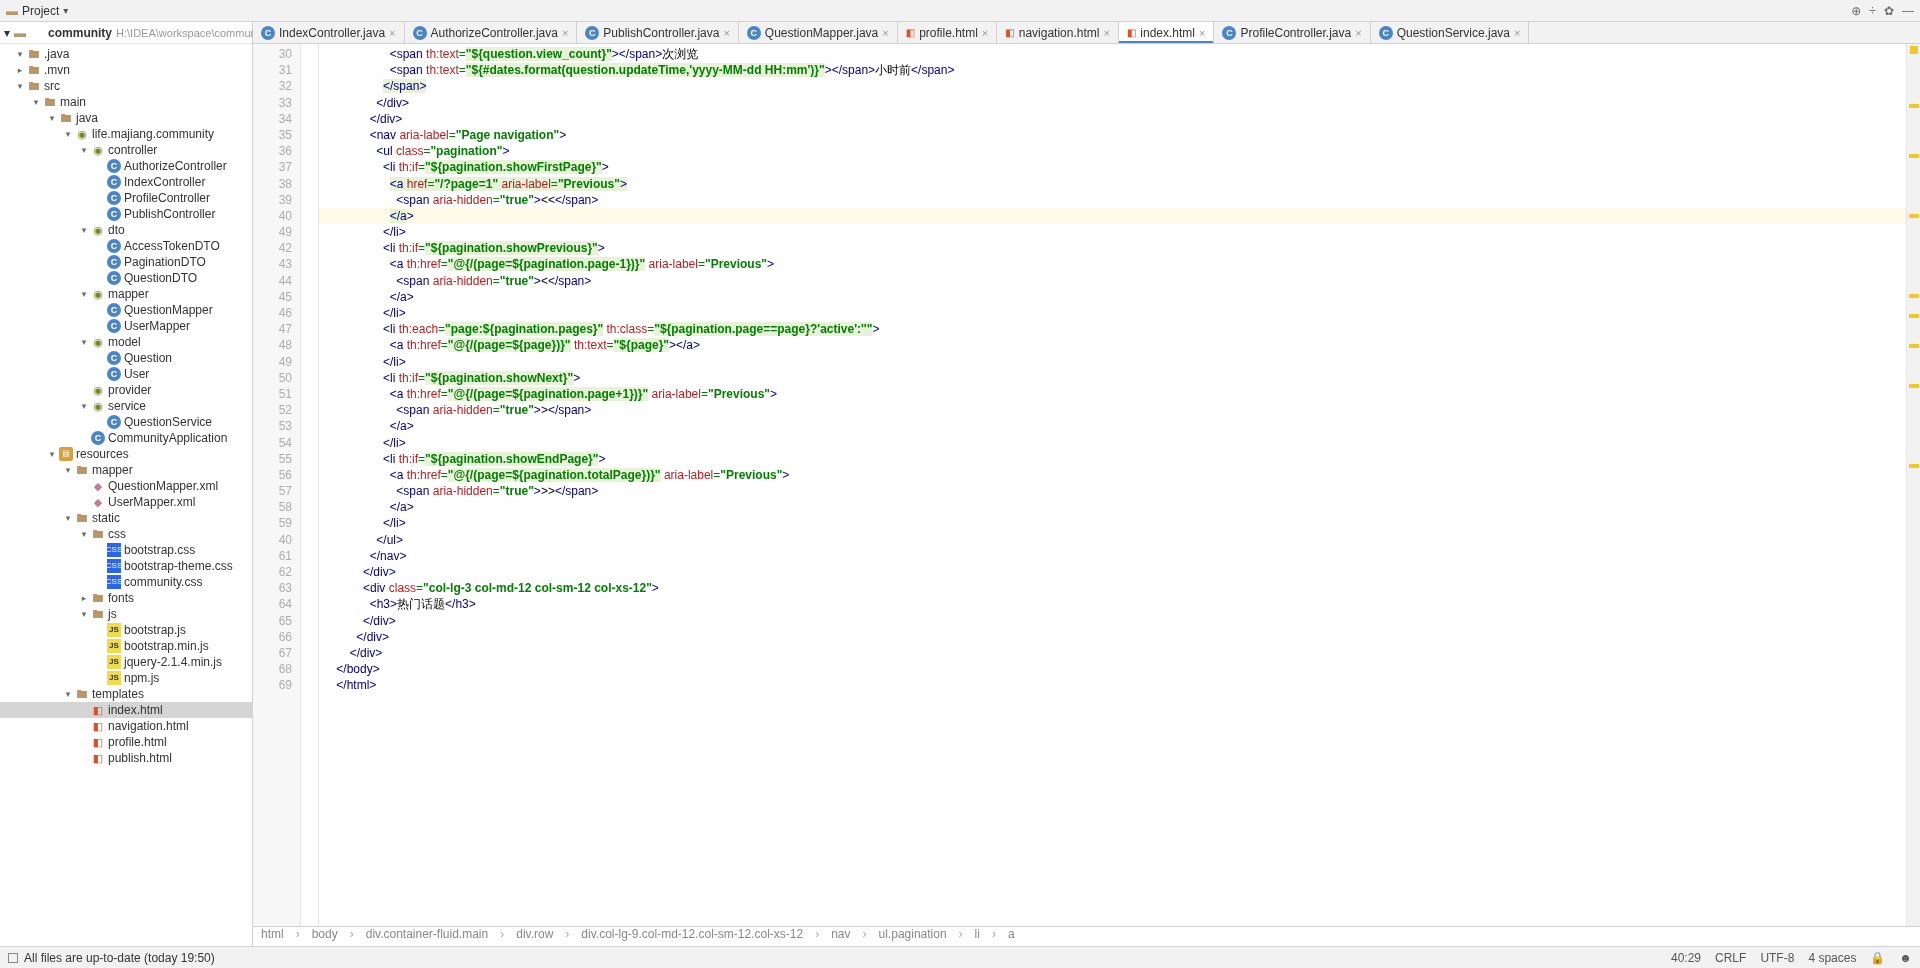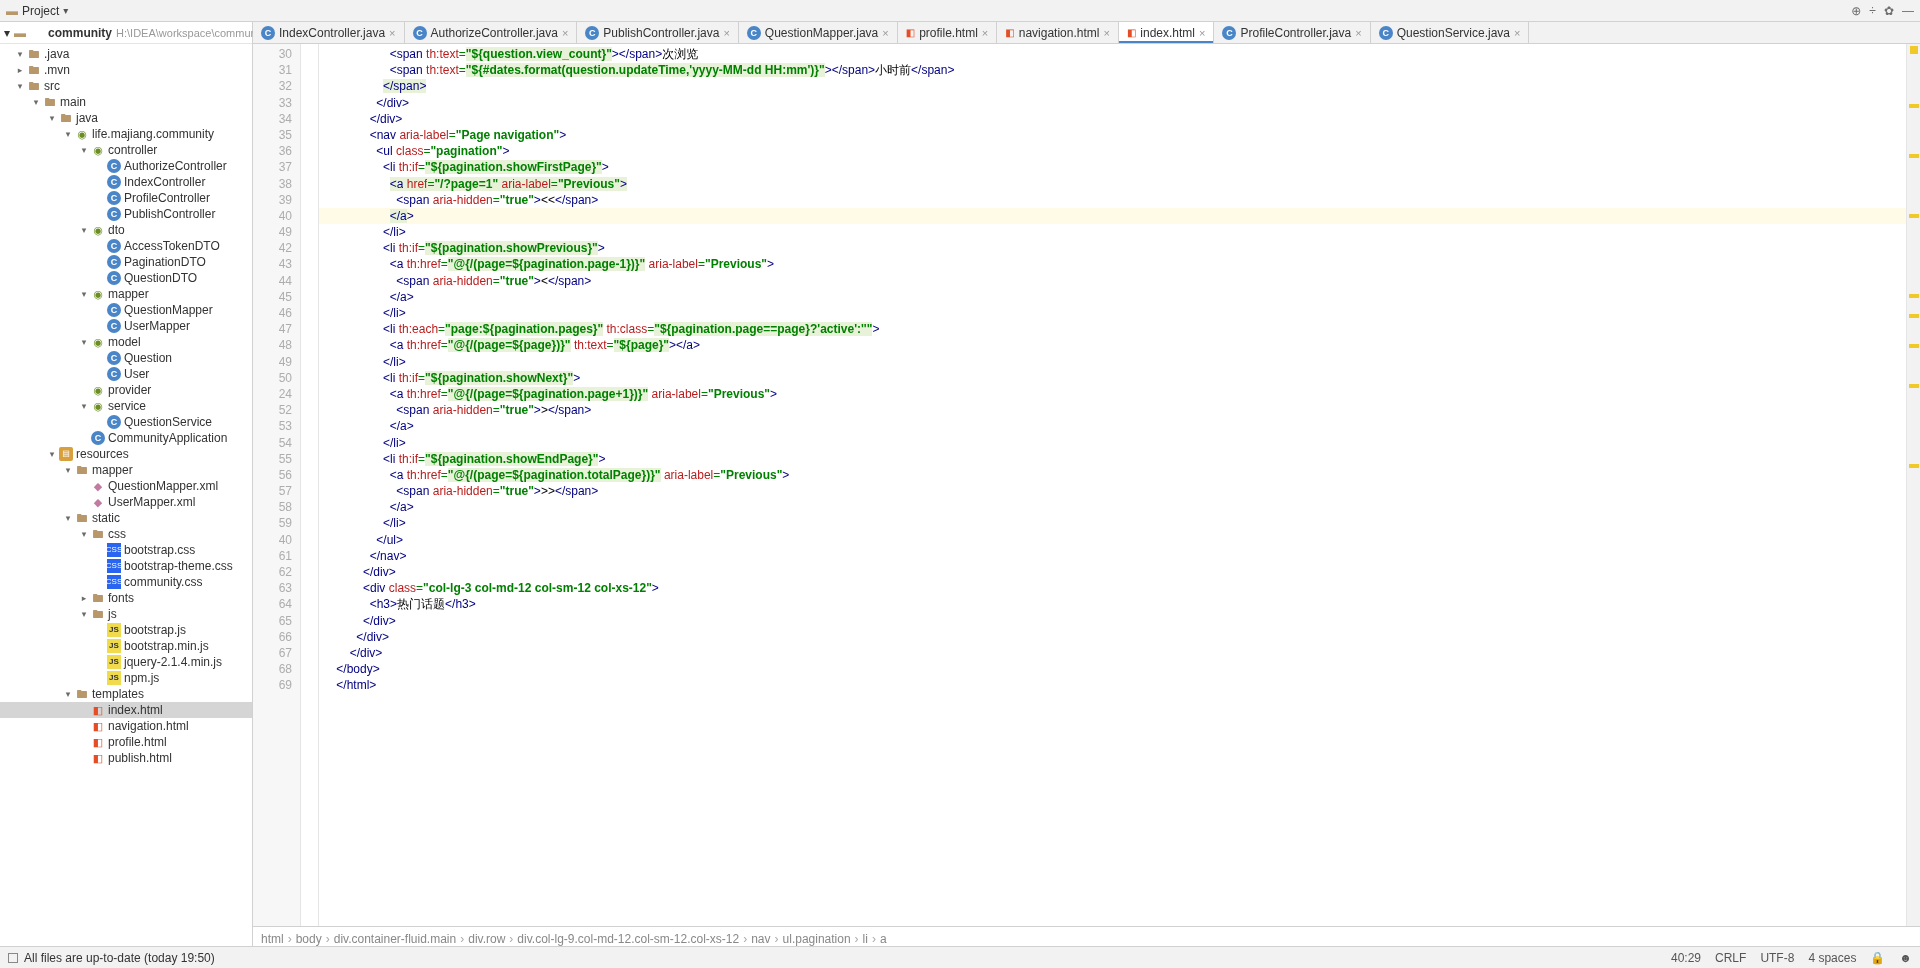--- a/index.html
+++ b/index.html
@@ -57,21 +57,21 @@
 .t-eq{ color:#008000;}
 .t-str{ color:#008000; font-weight:bold;}
 .t-txt{ color:#000;}
 .bg-y{ background:#e8f2d8;}
 
 .stripe{ width:14px; background:#f2f2f2; border-left:1px solid #e5e5e5; position:relative;}
 .stripe .mark{position:absolute; left:2px; width:10px; height:4px; background:#f0c929;}
 .stripe .top{position:absolute; top:2px; right:2px; width:8px; height:8px; background:#f0c929;}
 
 
-.breadcrumb{ height:20px; border-top:1px solid #d1d1d1; display:flex; align-items:flex-end; gap:4px; padding-left:8px; font-size:11px; }
+.breadcrumb{ height:20px; border-top:1px solid #d1d1d1; display:flex; align-items:flex-start; gap:12px; padding-left:8px; font-size:11px; }
 .breadcrumb span.sep{ color:#aaa; }
 .breadcrumb span.cr{ color:#888; cursor:pointer;}
 .breadcrumb span.cr:first-child{ color:#888;}
 
 
 .status{ height:22px; border-top:1px solid #d1d1d1; background:#f2f2f2; display:flex; align-items:center; padding:0 8px; font-size:11px; }
 .status .left{ display:flex; align-items:center; gap:6px;}
 .status .right{ margin-left:auto; display:flex; align-items:center; gap:14px; color:#555;}
 .sq{ width:10px;height:10px;border:1px solid #888; display:inline-block;}
 .lock{ font-size:12px;}
@@ -439,21 +439,21 @@
             <div>49</div>
             <div>42</div>
             <div>43</div>
             <div>44</div>
             <div>45</div>
             <div>46</div>
             <div>47</div>
             <div>48</div>
             <div>49</div>
             <div>50</div>
-            <div>24</div>
+            <div>51</div>
             <div>52</div>
             <div>53</div>
             <div>54</div>
             <div>55</div>
             <div>56</div>
             <div>57</div>
             <div>58</div>
             <div>59</div>
             <div>40</div>
             <div>61</div>

